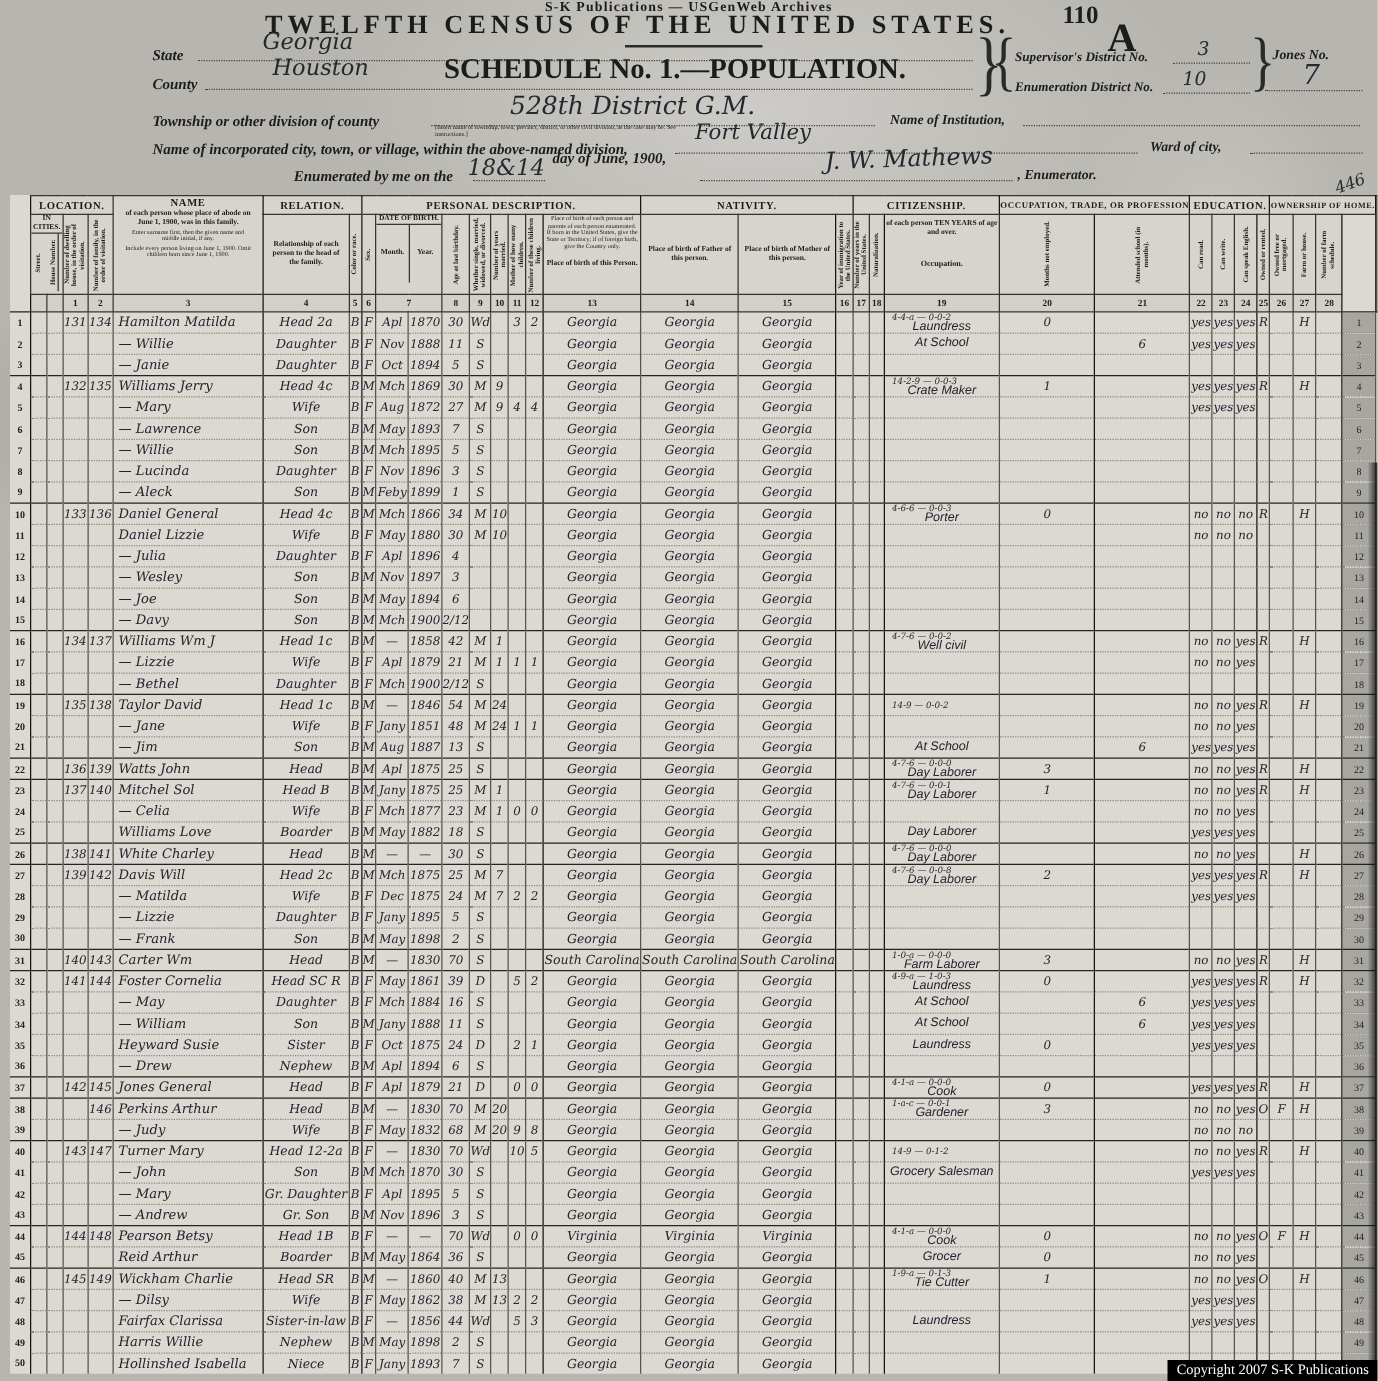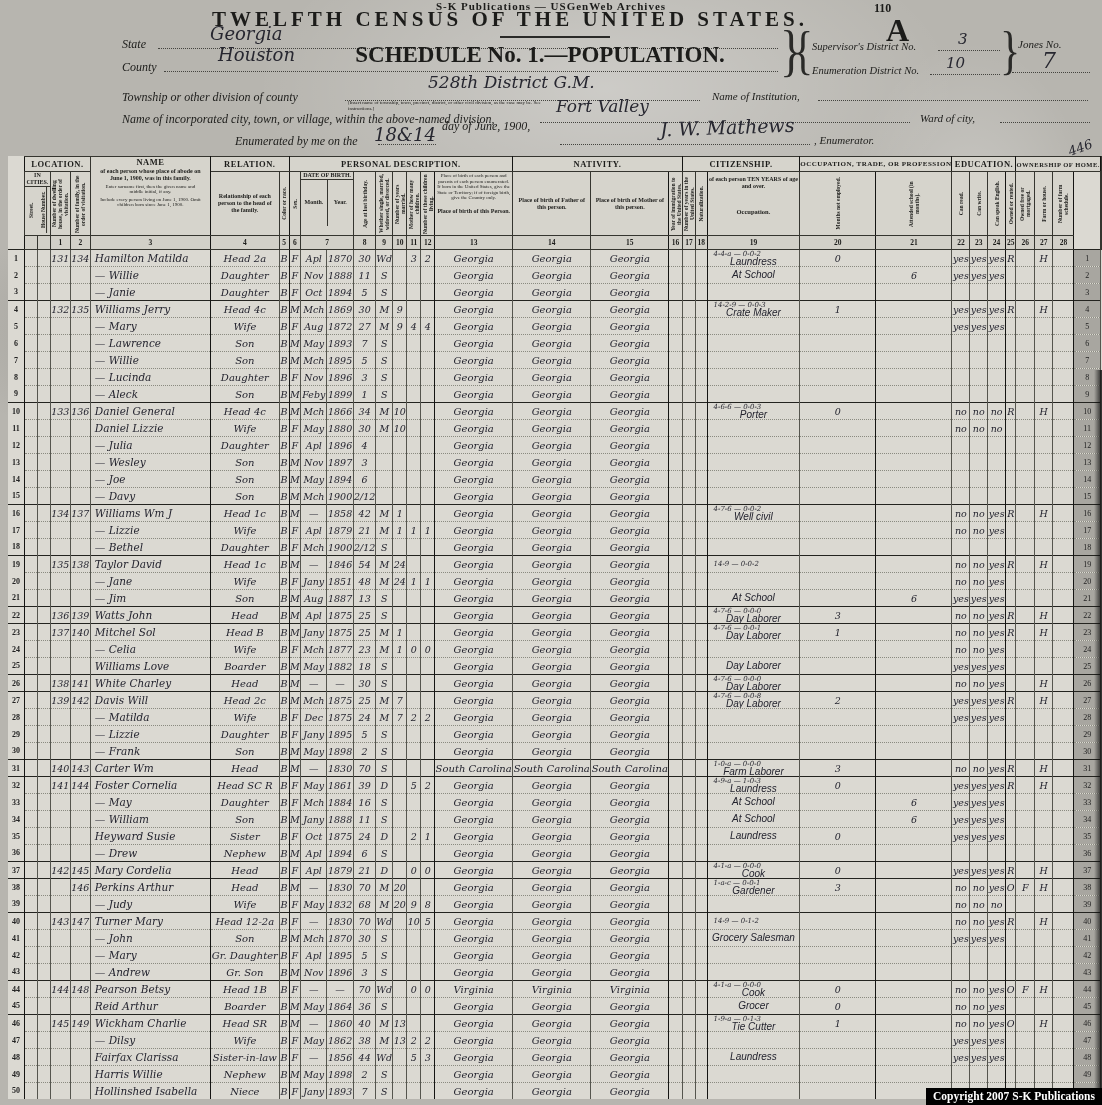--- a/index.html
+++ b/index.html
@@ -8,27 +8,27 @@
     background:
       radial-gradient(ellipse 300px 200px at 12% 30%, rgba(90,90,85,.25), transparent 60%),
       radial-gradient(ellipse 260px 420px at 40% 55%, rgba(120,118,112,.18), transparent 65%),
       radial-gradient(ellipse 200px 300px at 88% 20%, rgba(255,255,255,.25), transparent 60%),
       radial-gradient(ellipse 500px 250px at 55% 8%, rgba(255,255,255,.3), transparent 70%),
       #b7b5af;
     font-family:"Liberation Serif", serif; color:#1c1c1a;
   }
   .hw{font-family:"DejaVu Serif", serif; font-style:italic; color:#272730;}
   .abs{position:absolute;}
-  .lbl{font-style:italic; font-weight:normal;text-align:right;}
+  .lbl{font-style:italic; font-weight:bold;text-align:right;}
   .dots{border-bottom:1.5px dotted #44443f;}
   
   #credit{top:0;left:0;width:1102px;text-align:center;font-weight:bold;font-size:11px;letter-spacing:1px;}
   #main-title{top:7px;left:160px;width:700px;text-align:center;font-size:21px;font-weight:bold;letter-spacing:4px;}
   #title-rule{top:36px;left:500px;width:110px;height:2px;background:#2a2a28;}
-  #corner-num{top:1px;left:850px;font-size:12px;font-weight:bold;margin-left:24px;}
+  #corner-num{top:1px;left:850px;font-size:20px;font-weight:bold;}
   #corner-letter{top:12px;left:886px;font-size:32px;font-weight:bold;}
   #schedule-title{top:42px;left:290px;width:500px;text-align:center;font-size:23px;font-weight:bold;}
   .brace{font-size:46px;font-weight:normal;transform:scaleY(1.25);color:#2a2a28;}
   
   #sheet{position:absolute;top:156px;left:8px;}
   table{border-collapse:collapse;table-layout:fixed;background:#dbd9d2;}
   th,td{padding:0;margin:0;overflow:hidden;white-space:nowrap;}
   thead th{font-family:"Liberation Serif",serif;background:#d6d4cc;border:1px solid #35352f;font-weight:bold;}
   td{border-right:1px solid #55554e;border-top:1px dotted #8a8a80;font-size:9.5px;height:16px;text-align:center;}
   tr.fs td{border-top:1.4px solid #23231f;}
@@ -41,21 +41,21 @@
   .ge{border-right:1.8px solid #151513 !important;}
   .gl{border-left:1.8px solid #151513 !important;text-align:center;}
   .grp{font-size:8.5px;letter-spacing:.5px;}
   .rot{writing-mode:vertical-rl;transform:rotate(180deg);font-size:5.5px;line-height:1.1;font-weight:bold;margin:0 auto;max-height:60px;white-space:normal;}
   .tiny{font-size:6px;font-weight:bold;white-space:normal;line-height:1.15;}
   .micro{font-size:5px;font-weight:normal;white-space:normal;line-height:1.1;}
   .numrow th{font-size:7.5px;height:13px;font-weight:bold;background:#d2d0c8;}
   .occ-code{font-size:7px;line-height:7px;font-family:"DejaVu Serif",serif;font-style:italic;color:#2a2a33;text-align:left;padding-left:6px;}
   .occ-word{font-size:10px;line-height:8px;font-family:Liberation Sans, sans-serif;font-style:italic;color:#23232e;}
   #edge-shadow{right:0;top:370px;width:8px;height:735px;background:linear-gradient(to right,rgba(0,0,0,0),rgba(10,10,10,.85));}
-  #copyright{right:0;bottom:0;background:#000;color:#fff;font-size:11.5px;font-weight:bold;padding:2px 7px 3px 7px;font-family:"Liberation Serif",serif;}
+  #copyright{right:0;bottom:0;background:#000;color:#fff;font-size:11.5px;font-weight:normal;padding:2px 7px 3px 7px;font-family:"Liberation Serif",serif;}
 </style>
 </head>
 <body>
 
 <div class="abs" id="credit">S-K Publications — USGenWeb Archives</div>
 <div class="abs" id="main-title">TWELFTH CENSUS OF THE UNITED STATES.</div>
 <div class="abs" id="title-rule"></div>
 <div class="abs" id="corner-num">110</div>
 <div class="abs" id="corner-letter">A</div>
 
@@ -76,21 +76,21 @@
 <div class="abs lbl" style="top:65px;left:812px;font-size:10.5px;">Enumeration District No.</div>
 <div class="abs dots" style="top:62px;left:930px;width:70px;height:12px;"></div>
 <div class="abs hw" style="top:54px;left:946px;font-size:15px;">10</div>
 <div class="abs brace" style="top:26px;left:1000px;font-size:42px;">}</div>
 <div class="abs lbl" style="top:38px;left:1018px;font-size:11px;">Jones No.</div>
 <div class="abs hw" style="top:48px;left:1042px;font-size:22px;">7</div>
 <div class="abs dots" style="top:68px;left:1012px;width:78px;height:4px;"></div>
 
 <div class="abs lbl" style="top:90px;left:122px;font-size:12px;">Township or other division of county</div>
 <div class="abs dots" style="top:88px;left:345px;width:355px;height:12px;"></div>
-<div class="abs hw" style="top:72px;left:428px;font-size:17px;">528th District G.M.</div>
+<div class="abs hw" style="top:72px;left:408px;font-size:20px;">528th District G.M.</div>
 <div class="abs micro" style="top:100px;left:348px;width:210px;">[Insert name of township, town, precinct, district, or other civil division, as the case may be. See instructions.]</div>
 <div class="abs lbl" style="top:90px;left:712px;font-size:11px;">Name of Institution,</div>
 <div class="abs dots" style="top:88px;left:818px;width:270px;height:12px;"></div>
 
 <div class="abs lbl" style="top:112px;left:122px;font-size:12px;">Name of incorporated city, town, or village, within the above-named division,</div>
 <div class="abs dots" style="top:110px;left:540px;width:370px;height:12px;"></div>
 <div class="abs hw" style="top:96px;left:556px;font-size:17px;">Fort Valley</div>
 <div class="abs lbl" style="top:112px;left:920px;font-size:11px;">Ward of city,</div>
 <div class="abs dots" style="top:110px;left:1000px;width:90px;height:12px;"></div>
 
@@ -1587,21 +1587,21 @@
           <td class="hwc"></td>
           <td class="hwc ge"></td>
           <td class="rnum">36</td>
         </tr>
         <tr class="fs">
           <td class="gutter">37</td>
           <td class="hwc gl"></td>
           <td class="hwc"></td>
           <td class="hwc">142</td>
           <td class="hwc">145</td>
-          <td class="hwc name ge">Mary Cordelia</td>
+          <td class="hwc name ge">Jones General</td>
           <td class="hwc rel">Head</td>
           <td class="hwc ge">B</td>
           <td class="hwc">F</td>
           <td class="hwc">Apl</td>
           <td class="hwc">1879</td>
           <td class="hwc">21</td>
           <td class="hwc">D</td>
           <td class="hwc"></td>
           <td class="hwc">0</td>
           <td class="hwc ge">0</td>

